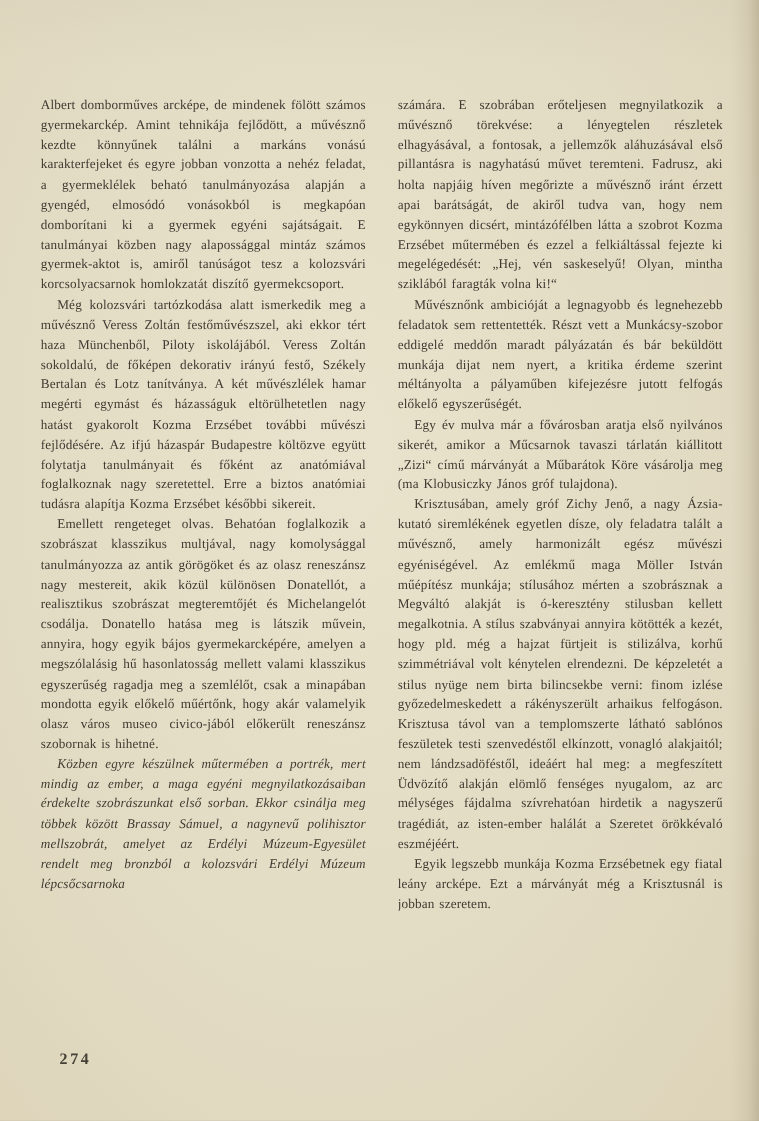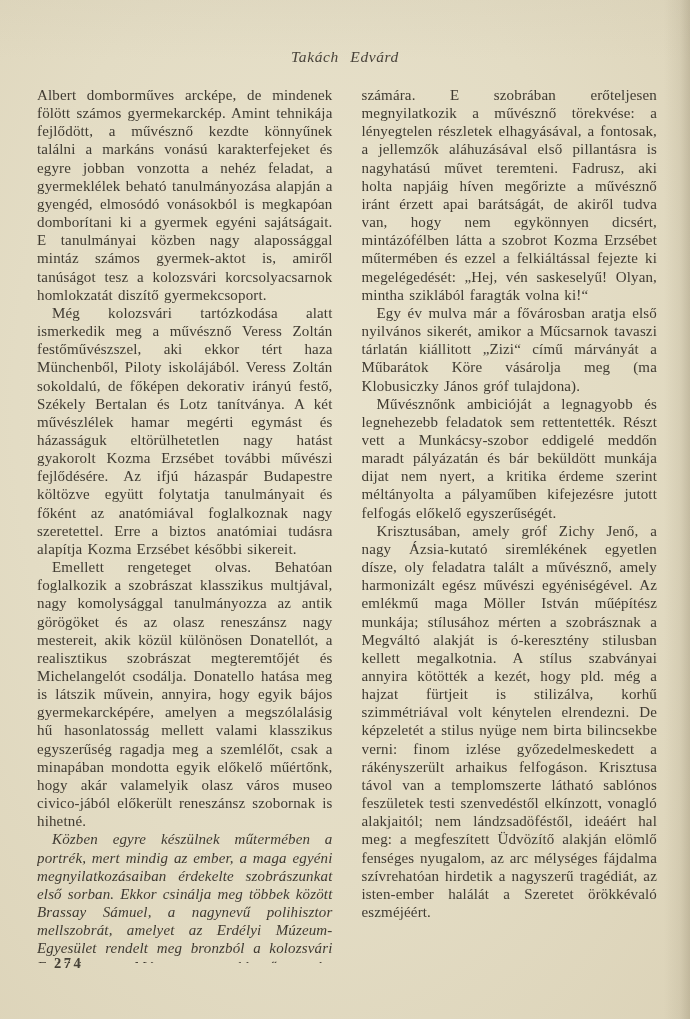--- a/index.html
+++ b/index.html
@@ -38,21 +38,21 @@
     left: 37px;
     right: 33px;
     bottom: 56px;
     display: flex;
     gap: 29px;
   }
   .column {
     flex: 1 1 0;
     overflow: hidden;
     text-align: justify;
-    font-size: 15px;
+    font-size: 12px;
     line-height: 18.15px;
     letter-spacing: 0.15px;
     word-spacing: 1.2px;
   }
   .column p {
     margin: 0;
     padding: 0;
     text-indent: 15px;
   }
   .column p.continuation {
@@ -71,35 +71,35 @@
     letter-spacing: 2.5px;
     color: #454036;
     font-weight: bold;
   }
 </style>
 </head>
 <body>
 
 <div class="scan-page">
 
-  <div class="running-header">Takách Edvárd</div>
 
   <div class="text-body">
 
     <div class="column">
       <p class="continuation">Albert domborműves arcképe, de mindenek fölött számos gyermekarckép. Amint tehnikája fejlődött, a művésznő kezdte könnyűnek találni a markáns vonású karakterfejeket és egyre jobban vonzotta a nehéz feladat, a gyermeklélek beható tanulmányozása alapján a gyengéd, elmosódó vonásokból is megkapóan domborítani ki a gyermek egyéni sajátságait. E tanulmányai közben nagy alapossággal mintáz számos gyermek-aktot is, amiről tanúságot tesz a kolozsvári korcsolyacsarnok homlokzatát diszítő gyermekcsoport.</p>
       <p>Még kolozsvári tartózkodása alatt ismerkedik meg a művésznő Veress Zoltán festőművészszel, aki ekkor tért haza Münchenből, Piloty iskolájából. Veress Zoltán sokoldalú, de főképen dekorativ irányú festő, Székely Bertalan és Lotz tanítványa. A két művészlélek hamar megérti egymást és házasságuk eltörülhetetlen nagy hatást gyakorolt Kozma Erzsébet további művészi fejlődésére. Az ifjú házaspár Budapestre költözve együtt folytatja tanulmányait és főként az anatómiával foglalkoznak nagy szeretettel. Erre a biztos anatómiai tudásra alapítja Kozma Erzsébet későbbi sikereit.</p>
       <p>Emellett rengeteget olvas. Behatóan foglalkozik a szobrászat klasszikus multjával, nagy komolysággal tanulmányozza az antik görögöket és az olasz reneszánsz nagy mestereit, akik közül különösen Donatellót, a realisztikus szobrászat megteremtőjét és Michelangelót csodálja. Donatello hatása meg is látszik művein, annyira, hogy egyik bájos gyermekarcképére, amelyen a megszólalásig hű hasonlatosság mellett valami klasszikus egyszerűség ragadja meg a szemlélőt, csak a minapában mondotta egyik előkelő műértőnk, hogy akár valamelyik olasz város museo civico-jából előkerült reneszánsz szobornak is hihetné.</p>
       <p class="runs-on">Közben egyre készülnek műtermében a portrék, mert mindig az ember, a maga egyéni megnyilatkozásaiban érdekelte szobrászunkat első sorban. Ekkor csinálja meg többek között Brassay Sámuel, a nagynevű polihisztor mellszobrát, amelyet az Erdélyi Múzeum-Egyesület rendelt meg bronzból a kolozsvári Erdélyi Múzeum lépcsőcsarnoka</p>
     </div>
 
     <div class="column">
       <p class="continuation">számára. E szobrában erőteljesen megnyilatkozik a művésznő törekvése: a lényegtelen részletek elhagyásával, a fontosak, a jellemzők aláhuzásával első pillantásra is nagyhatású művet teremteni. Fadrusz, aki holta napjáig híven megőrizte a művésznő iránt érzett apai barátságát, de akiről tudva van, hogy nem egykönnyen dicsért, mintázófélben látta a szobrot Kozma Erzsébet műtermében és ezzel a felkiáltással fejezte ki megelégedését: „Hej, vén saskeselyű! Olyan, mintha sziklából faragták volna ki!“</p>
+      <p>Művésznőnk ambicióját a legnagyobb és legnehezebb feladatok sem rettentették. Részt vett a Munkácsy-szobor eddigelé meddőn maradt pályázatán és bár beküldött munkája dijat nem nyert, a kritika érdeme szerint méltányolta a pályaműben kifejezésre jutott felfogás előkelő egyszerűségét.</p>
       <p>Egy év mulva már a fővárosban aratja első nyilvános sikerét, amikor a Műcsarnok tavaszi tárlatán kiállitott „Zizi“ című márványát a Műbarátok Köre vásárolja meg (ma Klobusiczky János gróf tulajdona).</p>
-      <p>Művésznőnk ambicióját a legnagyobb és legnehezebb feladatok sem rettentették. Részt vett a Munkácsy-szobor eddigelé meddőn maradt pályázatán és bár beküldött munkája dijat nem nyert, a kritika érdeme szerint méltányolta a pályaműben kifejezésre jutott felfogás előkelő egyszerűségét.</p>
       <p>Krisztusában, amely gróf Zichy Jenő, a nagy Ázsia-kutató siremlékének egyetlen dísze, oly feladatra talált a művésznő, amely harmonizált egész művészi egyéniségével. Az emlékmű maga Möller István műépítész munkája; stílusához mérten a szobrásznak a Megváltó alakját is ó-keresztény stilusban kellett megalkotnia. A stílus szabványai annyira kötötték a kezét, hogy pld. még a hajzat fürtjeit is stilizálva, korhű szimmétriával volt kénytelen elrendezni. De képzeletét a stilus nyüge nem birta bilincsekbe verni: finom izlése győzedelmeskedett a rákényszerült arhaikus felfogáson. Krisztusa távol van a templomszerte látható sablónos feszületek testi szenvedéstől elkínzott, vonagló alakjaitól; nem lándzsadöféstől, ideáért hal meg: a megfeszített Üdvözítő alakján elömlő fenséges nyugalom, az arc mélységes fájdalma szívrehatóan hirdetik a nagyszerű tragédiát, az isten-ember halálát a Szeretet örökkévaló eszméjéért.</p>
+      <p>Egyik legszebb munkája Kozma Erzsébetnek egy fiatal leány arcképe. Ezt a márványát még a Krisztusnál is jobban szeretem.</p>
     </div>
 
   </div>
 
   <div class="page-number">274</div>
 
 </div>
 
 </body></html>

